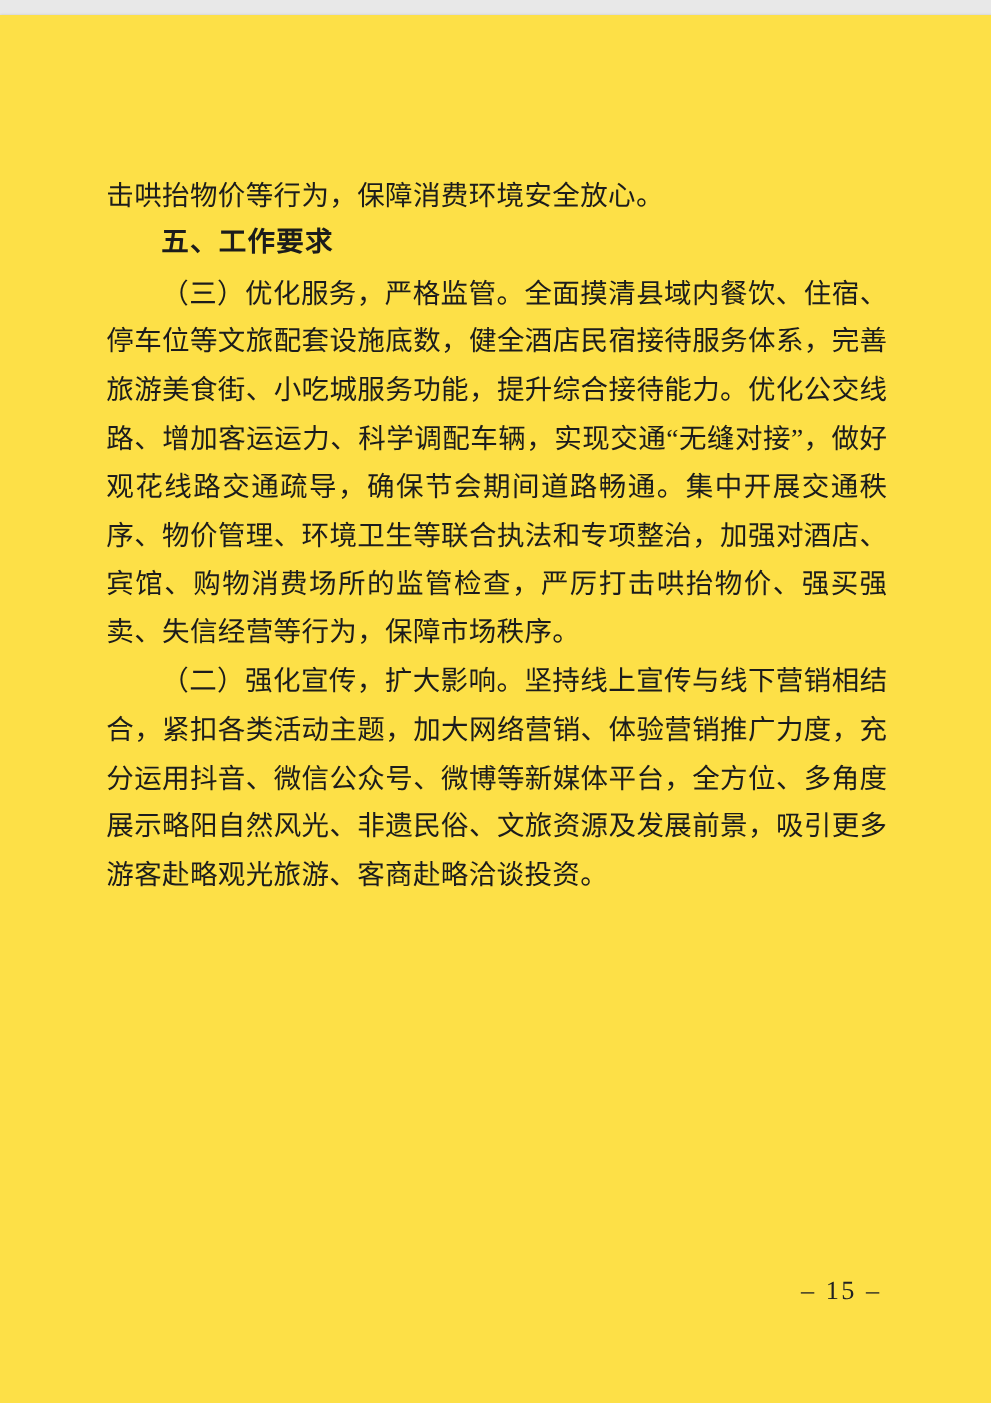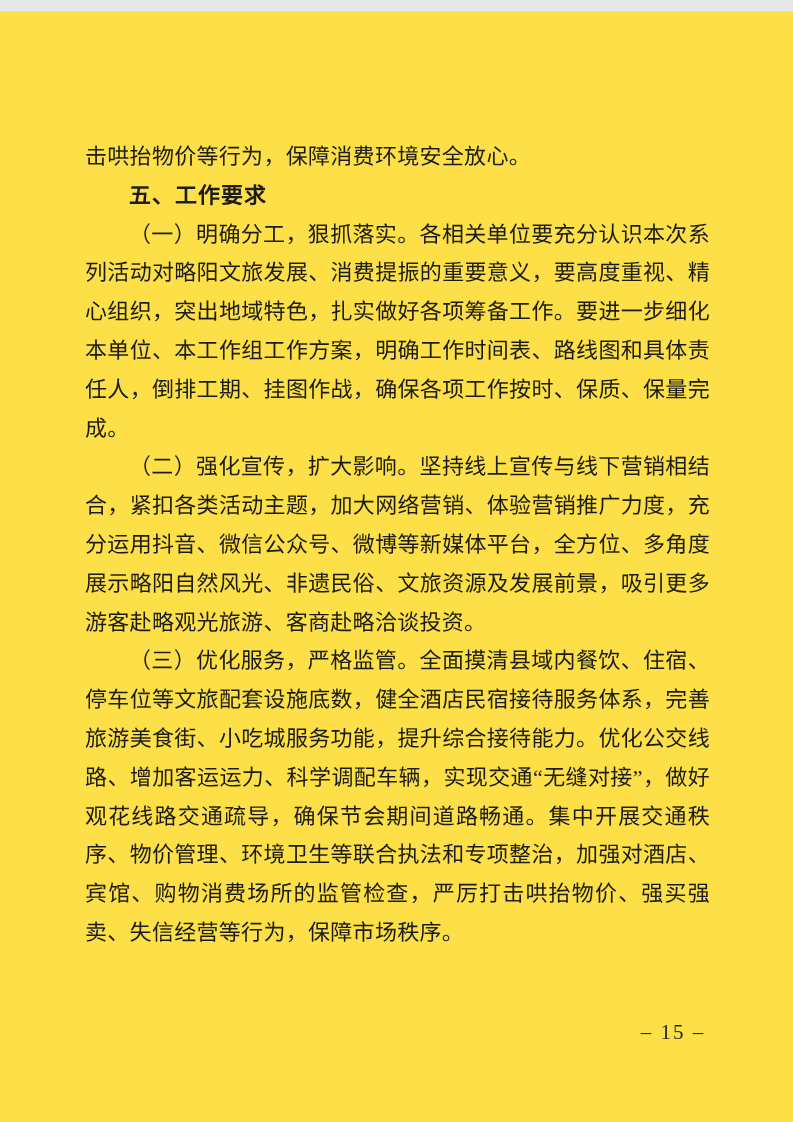--- a/index.html
+++ b/index.html
@@ -36,21 +36,21 @@
   }
   .para {
     text-indent: 2em;
   }
   .continuation {
     text-indent: 0;
   }
   .heading {
     text-indent: 2em;
     font-weight: 700;
-    font-family: Liberation Serif, serif;
+    font-family: Liberation Mono, monospace;
     letter-spacing: 1px;
   }
   .lead {
     
     font-weight: 400;
   }
   .page-number {
     position: absolute;
     left: 638px;
     top: 1008px;
@@ -66,23 +66,22 @@
 <body>
 
 <div class="page">
 
   <div class="content">
 
     <p class="continuation">击哄抬物价等行为，保障消费环境安全放心。</p>
 
     <p class="heading">五、工作要求</p>
 
-    <p class="para"><span class="lead">（一）明确分工，狠抓落实。</span><span>各相关单位要充分认识本次系列活动对略阳文旅发展、消费提振的重要意义，要高度重视、精心组织，突出地域特色，扎实做好各项筹备工作。要进一步细化本单位、本工作组工作方案，明确工作时间表、路线图和具体责任人，倒排工期、挂图作战，确保各项工作按时、保质、保量完成。</span></p>
+
+    <p class="para"><span class="lead">（三）优化服务，严格监管。</span><span>全面摸清县域内餐饮、住宿、停车位等文旅配套设施底数，健全酒店民宿接待服务体系，完善旅游美食街、小吃城服务功能，提升综合接待能力。优化公交线路、增加客运运力、科学调配车辆，实现交通“无缝对接”，做好观花线路交通疏导，确保节会期间道路畅通。集中开展交通秩序、物价管理、环境卫生等联合执法和专项整治，加强对酒店、宾馆、购物消费场所的监管检查，严厉打击哄抬物价、强买强卖、失信经营等行为，保障市场秩序。</span></p>
 
     <p class="para"><span class="lead">（二）强化宣传，扩大影响。</span><span>坚持线上宣传与线下营销相结合，紧扣各类活动主题，加大网络营销、体验营销推广力度，充分运用抖音、微信公众号、微博等新媒体平台，全方位、多角度展示略阳自然风光、非遗民俗、文旅资源及发展前景，吸引更多游客赴略观光旅游、客商赴略洽谈投资。</span></p>
-
-    <p class="para"><span class="lead">（三）优化服务，严格监管。</span><span>全面摸清县域内餐饮、住宿、停车位等文旅配套设施底数，健全酒店民宿接待服务体系，完善旅游美食街、小吃城服务功能，提升综合接待能力。优化公交线路、增加客运运力、科学调配车辆，实现交通“无缝对接”，做好观花线路交通疏导，确保节会期间道路畅通。集中开展交通秩序、物价管理、环境卫生等联合执法和专项整治，加强对酒店、宾馆、购物消费场所的监管检查，严厉打击哄抬物价、强买强卖、失信经营等行为，保障市场秩序。</span></p>
 
   </div>
 
   <div class="page-number">– 15 –</div>
 
 </div>
 
 </body></html>

